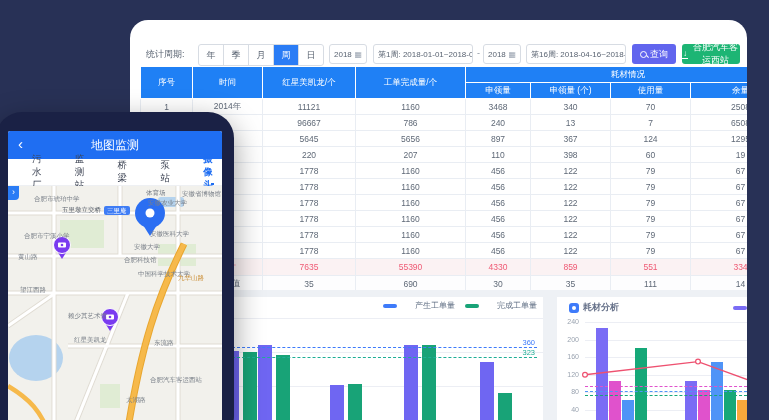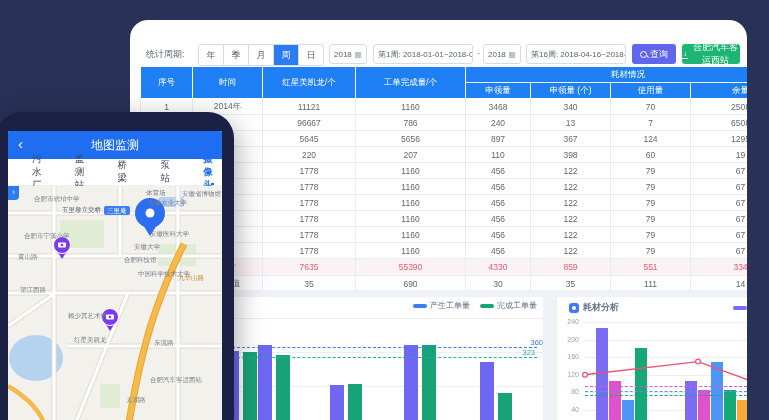--- a/index.html
+++ b/index.html
@@ -35,21 +35,21 @@
   tbody td{font-size:8.5px;color:#5f6977;height:15px;background:#fff;}
   tr.tot td{background:#fbf2f3;color:#ef5a74;height:16px;}
   tr.avg td{background:#fdfdfe;color:#5f6977;height:16px;}
   .gap-h{position:absolute;left:0;top:270px;width:617px;height:7px;background:#eef1f5;}
   .gap-v{position:absolute;left:413px;top:275px;width:14px;height:185px;background:#eef1f5;}
   
   .chart{position:absolute;top:277px;height:183px;background:#fff;}
   #chartL{left:15px;width:398px;}
   #chartR{left:427px;width:190px;}
   .legend{position:absolute;top:3px;right:6px;display:flex;gap:10px;align-items:center;}
-  .legend-item{display:flex;align-items:center;gap:3px;font-size:8px;color:#5e6d82;cursor:pointer;}
+  .legend-item{display:flex;align-items:center;gap:18px;font-size:8px;color:#5e6d82;cursor:pointer;}
   .legend-swatch{width:14px;height:4px;border-radius:2px;}
   .gridline{position:absolute;height:1px;background:#eceef4;}
   .refline{position:absolute;height:0;border-top:1px dashed;}
   .reflabel{position:absolute;font-size:7.5px;}
   .bar{position:absolute;bottom:0;}
   .ytick{position:absolute;font-size:7px;color:#9aa3b0;text-align:right;width:22px;}
   .rtitle{position:absolute;left:12px;top:4px;display:flex;align-items:center;gap:4px;font-size:9px;font-weight:bold;color:#67728a;}
   .rtitle-icon{width:10px;height:10px;border-radius:3px;background:#3e7bfa;position:relative;}
   .rtitle-icon::after{content:'';position:absolute;left:3px;top:3px;width:4px;height:4px;border-radius:50%;background:#fff;}
   .rlegend-dash{position:absolute;top:9px;left:176px;width:14px;height:4px;border-radius:2px;background:#7a6cf5;}
@@ -287,21 +287,21 @@
         <div class="bar" style="left: 113px; width: 14px; top: 48.033px; height: 134.967px; background: rgb(111, 102, 242);"></div>
         <div class="bar" style="left: 185px; width: 14px; top: 87.935px; height: 95.065px; background: rgb(111, 102, 242);"></div>
         <div class="bar" style="left: 259px; width: 14px; top: 48.033px; height: 134.967px; background: rgb(111, 102, 242);"></div>
         <div class="bar" style="left: 335px; width: 14px; top: 64.893px; height: 118.107px; background: rgb(111, 102, 242);"></div>
         <div class="bar" style="left: 98px; width: 14px; top: 55.058px; height: 127.942px; background: rgb(24, 163, 119);"></div>
         <div class="bar" style="left: 131px; width: 14px; top: 57.868px; height: 125.132px; background: rgb(24, 163, 119);"></div>
         <div class="bar" style="left: 203px; width: 14px; top: 87.092px; height: 95.908px; background: rgb(24, 163, 119);"></div>
         <div class="bar" style="left: 277px; width: 14px; top: 48.033px; height: 134.967px; background: rgb(24, 163, 119);"></div>
         <div class="bar" style="left: 353px; width: 14px; top: 96.365px; height: 86.635px; background: rgb(24, 163, 119);"></div>
         <div class="refline" style="left: 87px; right: 6px; top: 50px; border-color: rgb(62, 123, 250);"></div>
-        <span class="reflabel" style="right: 0; top: 41px; color: rgb(62, 123, 250); margin-left: 41px;">360</span>
+        <span class="reflabel" style="right: 8px; top: 41px; color: rgb(62, 123, 250); margin-left: 41px;">360</span>
         <div class="refline" style="left: 87px; right: 6px; top: 60.397px; border-color: rgb(31, 174, 150);"></div>
         <span class="reflabel" style="right: 8px; top: 51.397px; color: rgb(31, 174, 150);">323</span>
       </div>
     <div class="chart" id="chartR">
         <div class="rtitle">
           <span class="rtitle-icon"></span>
           <span>耗材分析</span>
         </div>
         <span class="rlegend-dash"></span>
         <span class="ytick" style="left: 0px; top: 21px;">240</span>

